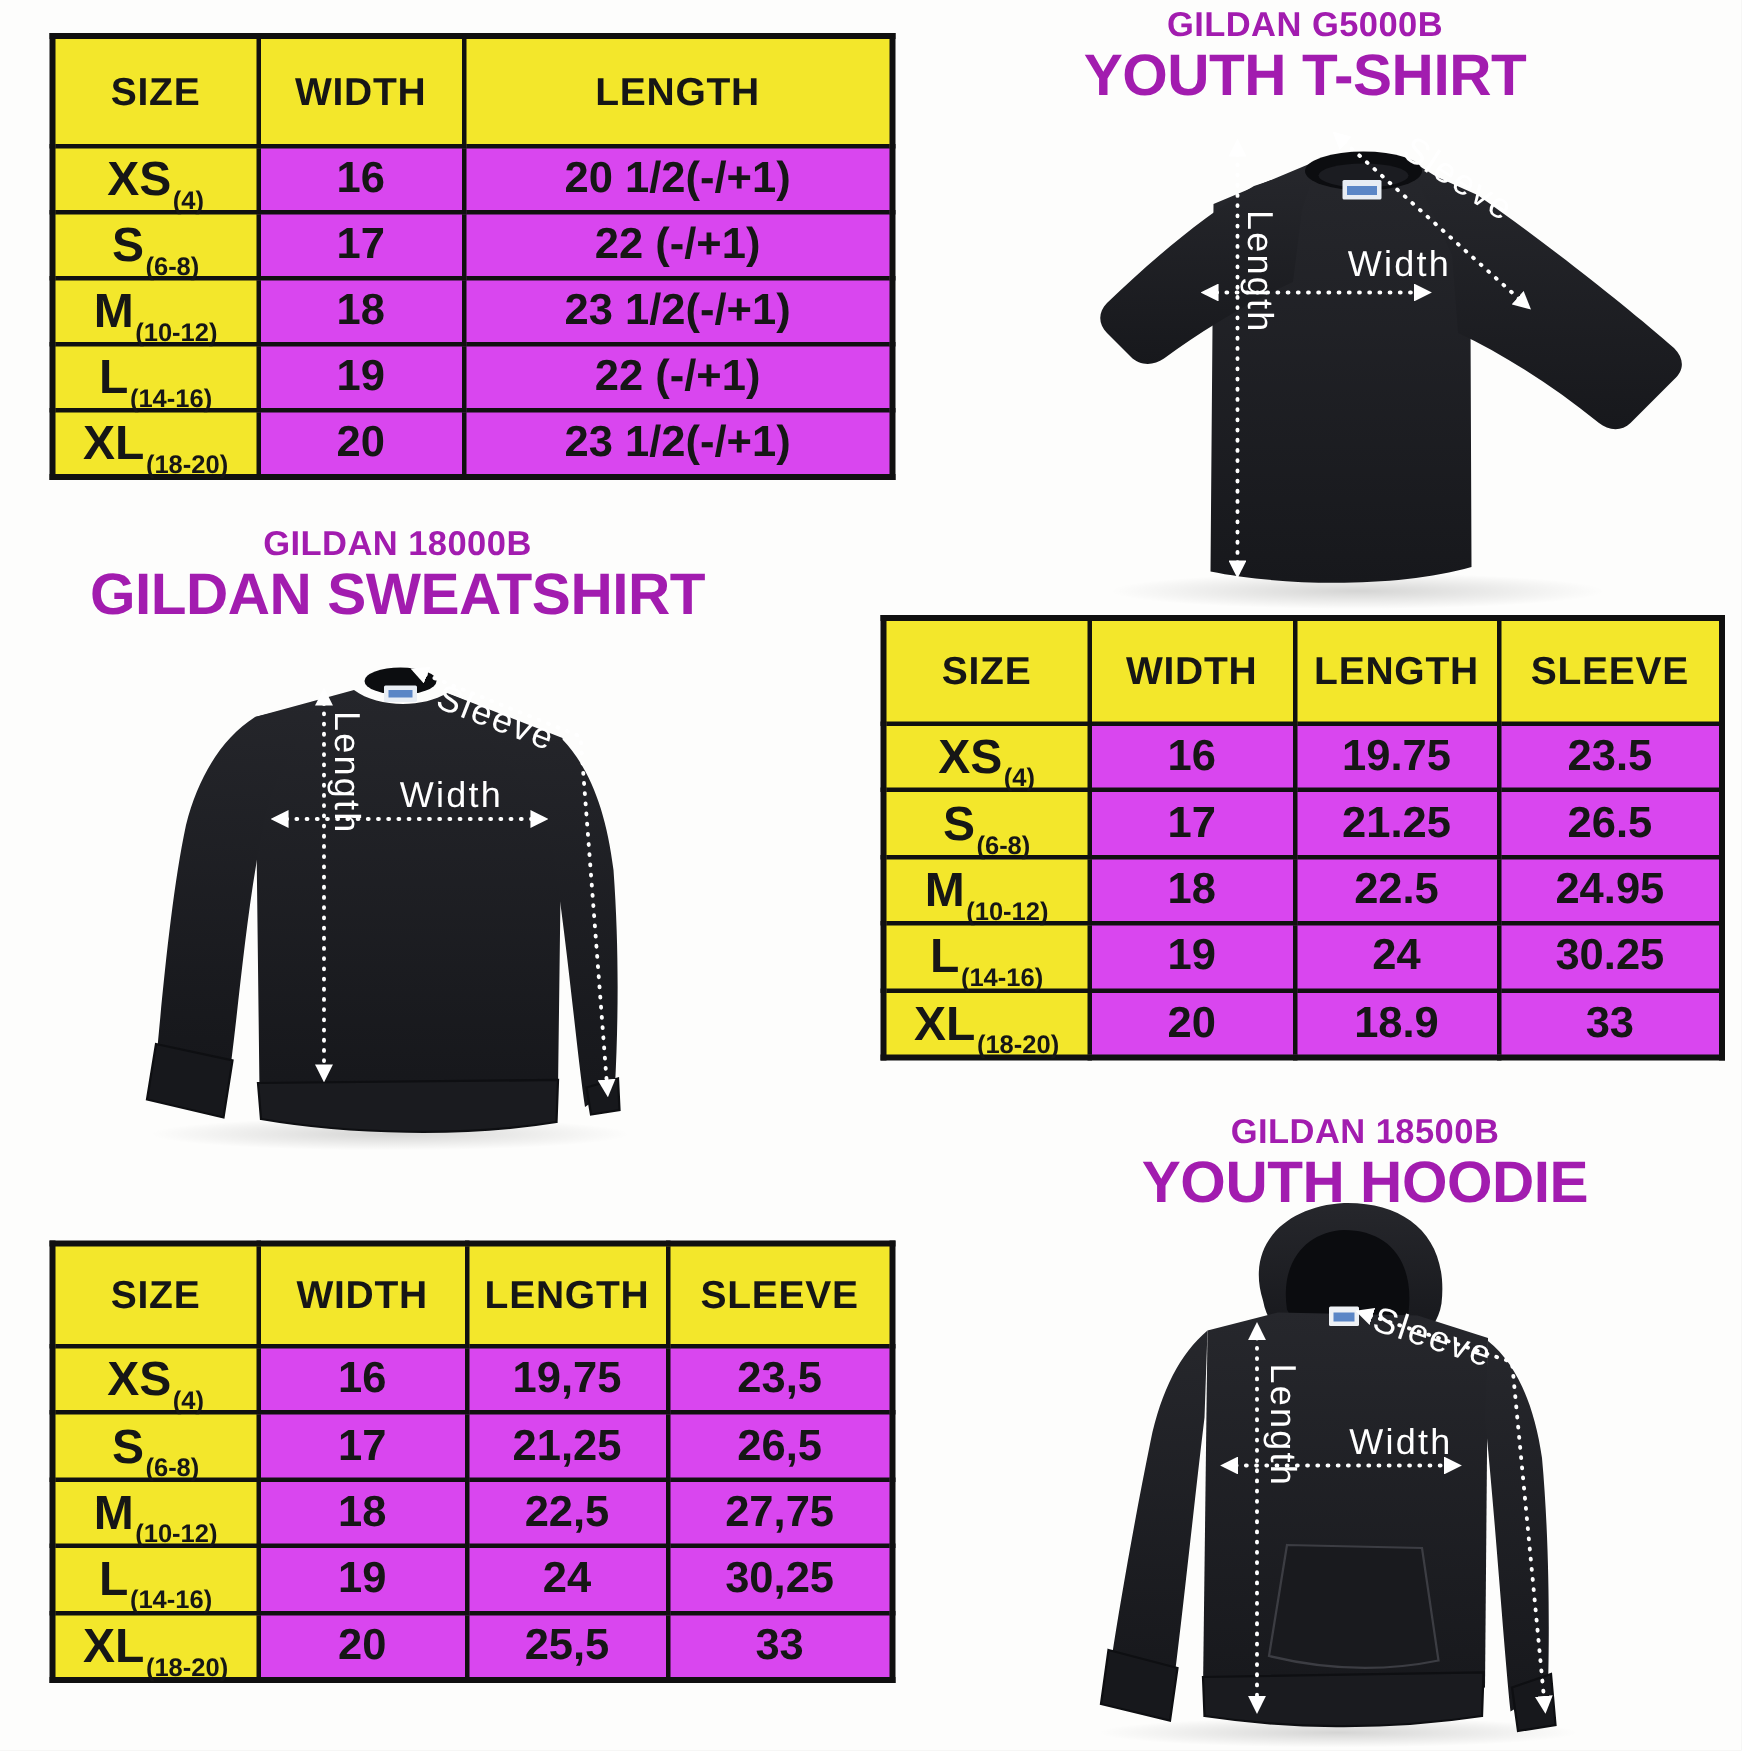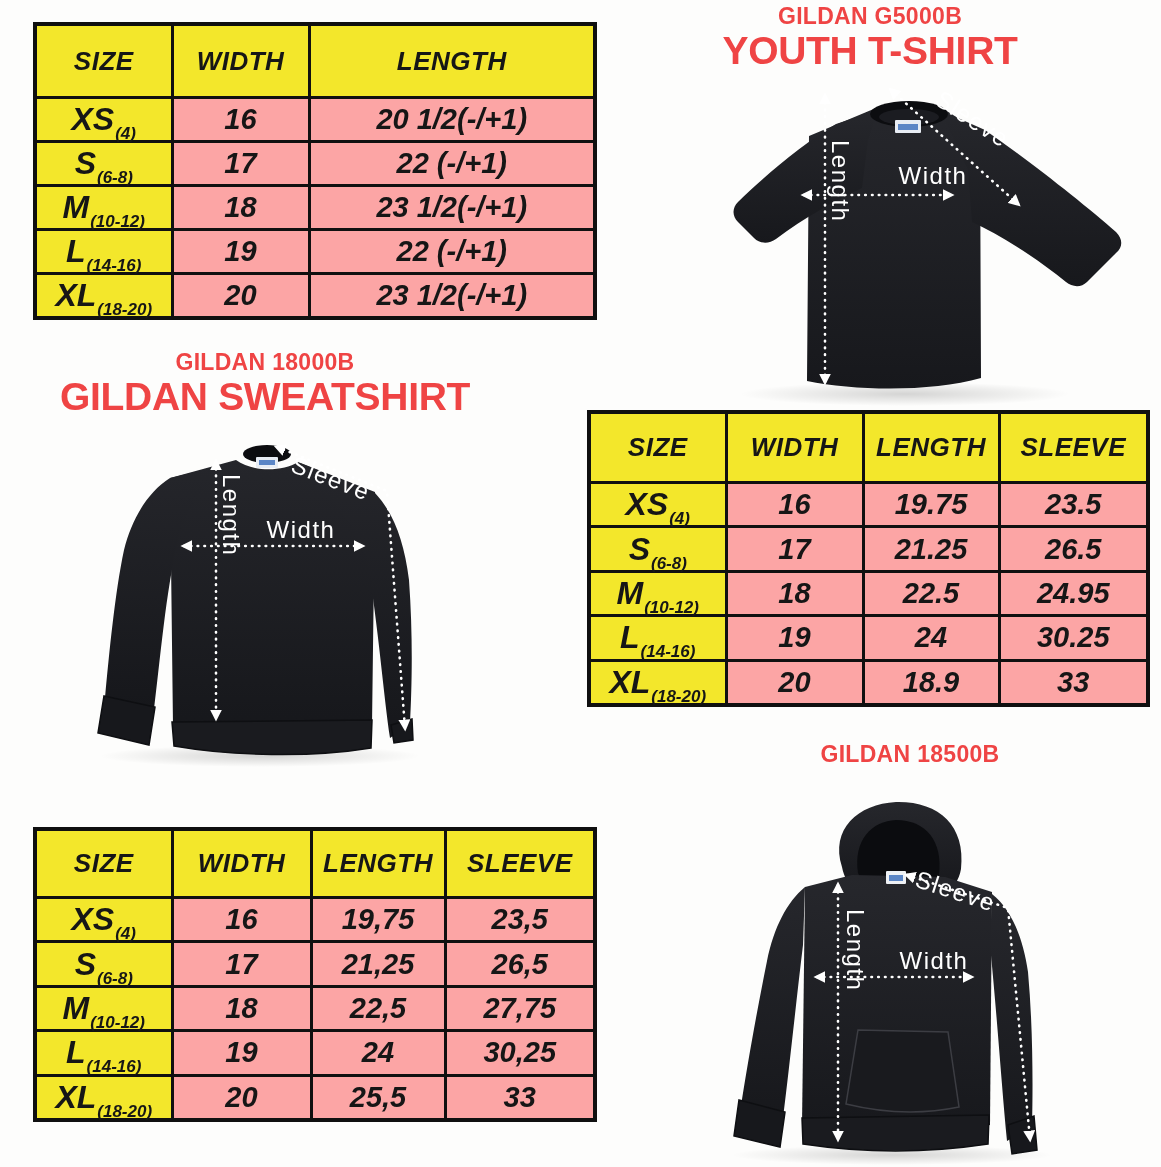--- a/index.html
+++ b/index.html
@@ -5,37 +5,37 @@
   :root{
     --yellow:#f3e72b;
     --bdr:#101010;
     --ink:#161616;
   }
   html,body{margin:0;padding:0;}
   body{font-family:"Liberation Sans",sans-serif;background:#e9e9e9;}
   .canvas{position:relative;width:1161px;height:1167px;background:#fdfdfc;overflow:hidden;margin:0 auto;}
 
   
-  .tbl{position:absolute;font-style:italic;}
+  .tbl{position:absolute;}
   .tbl table{border-collapse:collapse;width:100%;height:100%;table-layout:fixed;border:4px solid var(--bdr);background:#fff;}
   .tbl th,.tbl td{border:3px solid var(--bdr);padding:0;text-align:center;vertical-align:middle;font-weight:bold;color:var(--ink);}
   .tbl th{background:var(--yellow);font-size:26px;letter-spacing:.5px;}
-  .tbl td{background:#fca5a5;font-size:29px;}
+  .tbl td{background:#d946ef;font-size:29px;}
   .tbl td.size-cell{background:var(--yellow);font-size:32px;}
   .size-cell .sub{font-size:17px;display:inline-block;transform:translateY(9px);margin-left:1px;}
   #tbl0{left:33px;top:22px;width:564px;height:298px;}
   #tbl0 th{height:70px;}
   #tbl1{left:587px;top:410px;width:563px;height:297px;}
   #tbl1 th{height:67px;}
   #tbl2{left:33px;top:827px;width:564px;height:295px;}
   #tbl2 th{height:65px;}
   .c134{width:134px}.c136{width:136px}.c137{width:137px}.c139{width:139px}
 
   
-  .ptitle{position:absolute;text-align:center;color:#ef4444;font-weight:bold;line-height:1.1;}
+  .ptitle{position:absolute;text-align:center;color:#a21caf;font-weight:bold;line-height:1.1;}
   .ptitle .model{font-size:23px;letter-spacing:.3px;}
   .ptitle .name{font-size:39px;letter-spacing:-.3px;margin-top:1px;}
   #title-tshirt{left:660px;top:4px;width:420px;}
   #title-sweat{left:55px;top:350px;width:420px;}
   #title-hoodie{left:700px;top:742px;width:420px;}
 
   
   .garment{position:absolute;}
   #fig-tshirt{left:690px;top:80px;}
   #fig-sweat{left:60px;top:430px;}
@@ -53,20 +53,21 @@
     <div class="name">YOUTH T-SHIRT</div>
   </div>
 
   <div class="ptitle" id="title-sweat">
     <div class="model">GILDAN 18000B</div>
     <div class="name">GILDAN SWEATSHIRT</div>
   </div>
 
   <div class="ptitle" id="title-hoodie">
     <div class="model">GILDAN 18500B</div>
+    <div class="name">YOUTH HOODIE</div>
   </div>
 
   <div class="tbl" id="tbl0">
     <table>
       <colgroup>
           <col class="c137">
           <col class="c137">
           <col>
         </colgroup>
     <thead>

